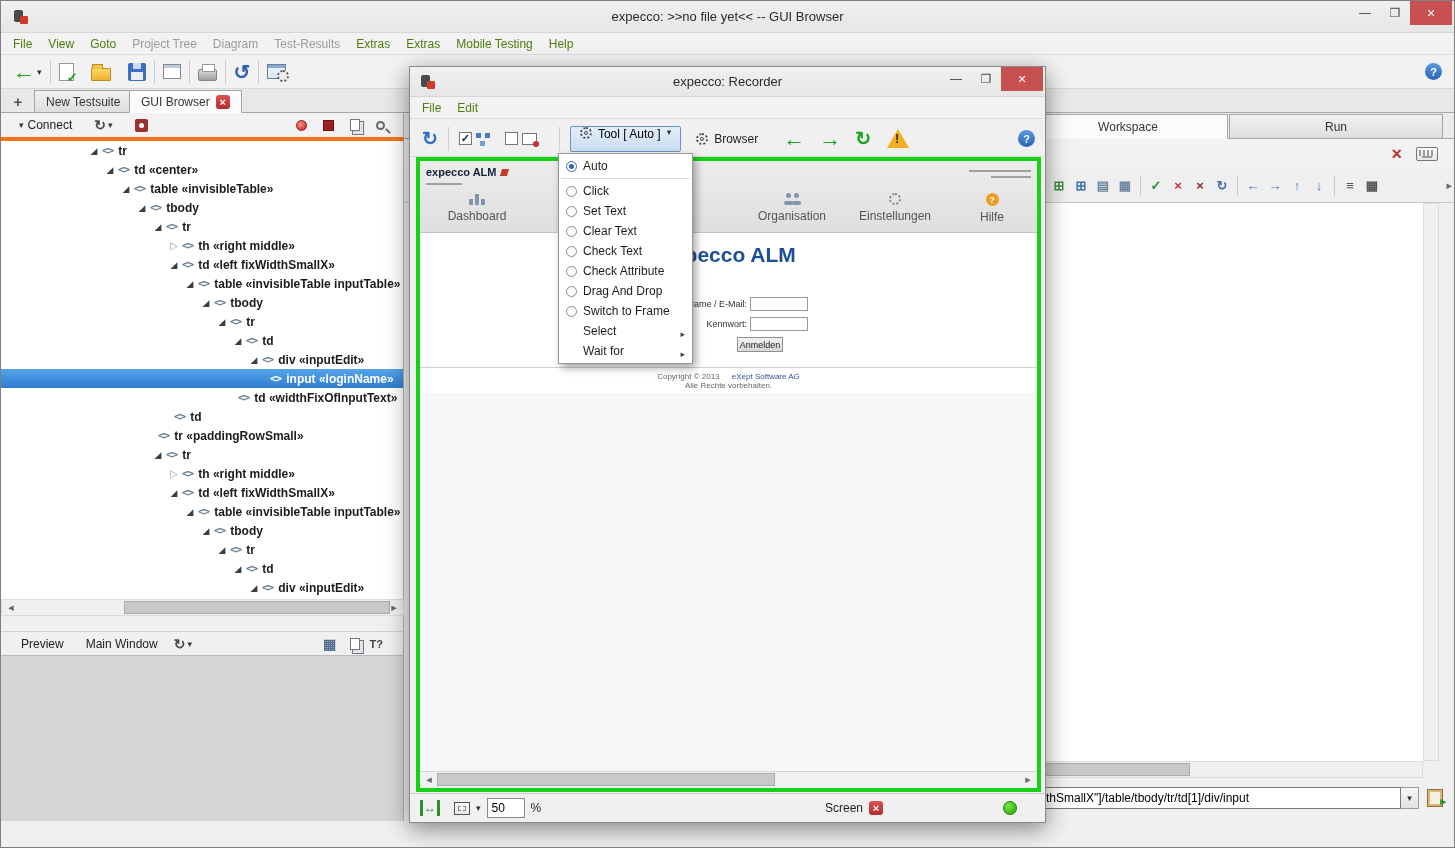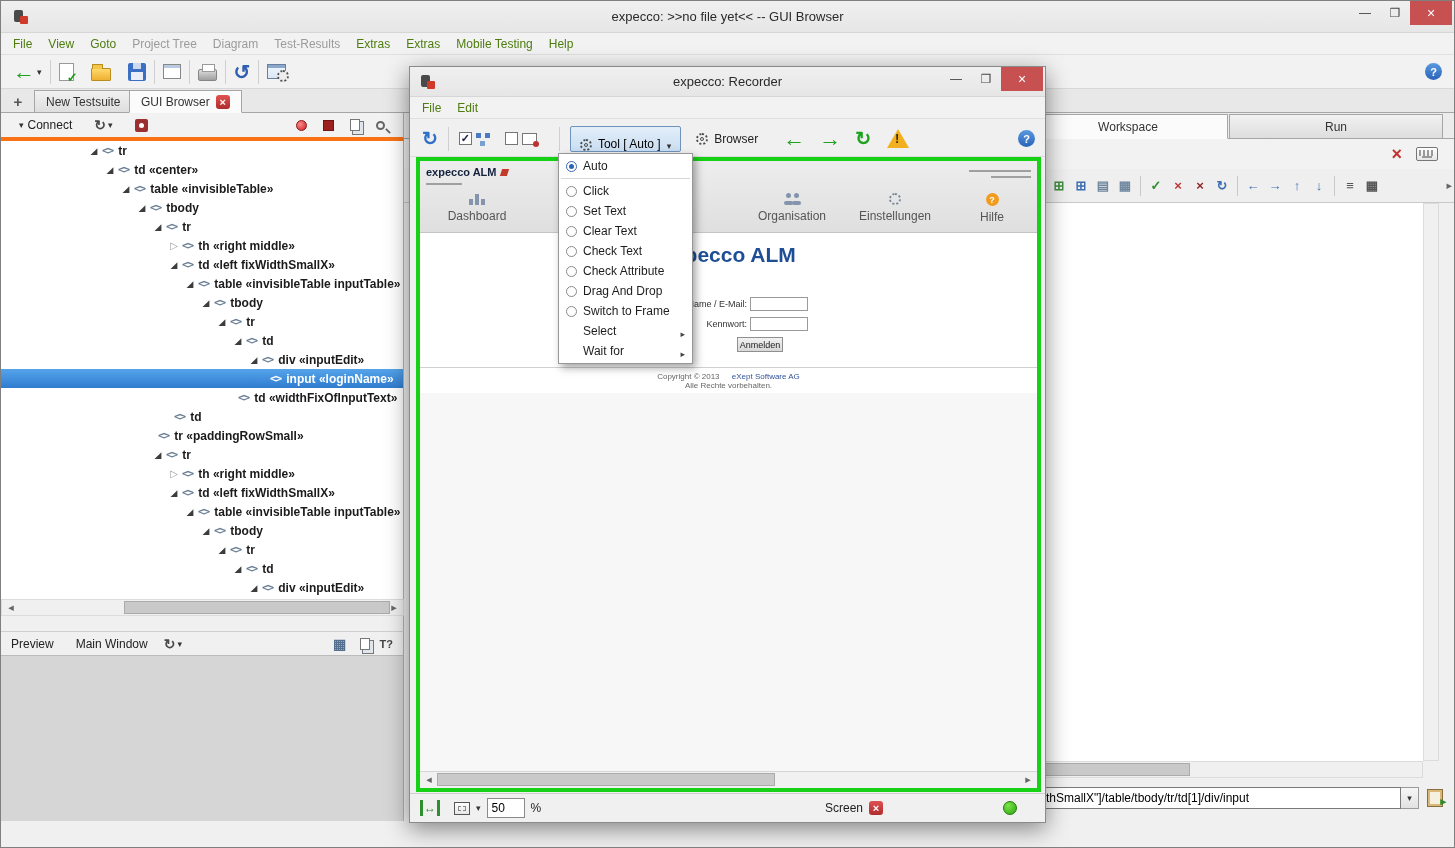--- a/index.html
+++ b/index.html
@@ -118,21 +118,21 @@
 
 
 .sbtrack{background:#f0f0f0;border:1px solid #dcdcdc;position:absolute}
 .sbthumb{position:absolute;background:#c9c9c9;border:1px solid #ababab}
 
 
 #recorder{position:absolute;left:408px;top:65px;width:637px;height:757px;background:#f0f0f0;border:1px solid #8a8a8a;
   box-shadow:0 6px 22px rgba(0,0,0,.45);z-index:50}
 #rec-toolbar{position:absolute;left:0;right:0;top:54px;height:36px;background:#f0f0f0;border-bottom:1px solid #dcdcdc;
   display:flex;align-items:center;padding-left:12px}
-.toolbtn{display:flex;align-items:flex-end;gap:6px;height:26px;padding:0 9px;border:1px solid #6f93bd;border-radius:2px;
+.toolbtn{display:flex;align-items:flex-start;gap:6px;height:26px;padding:0 9px;border:1px solid #6f93bd;border-radius:2px;
   background:linear-gradient(#e3eef9,#c9ddf1)}
 .flatbtn{display:flex;align-items:center;gap:6px;height:26px;padding:0 9px}
 #greenframe{position:absolute;left:6px;top:90px;width:625px;height:635px;border:4px solid #17d117;background:#fff}
 #viewport{position:absolute;inset:0;background:#fff;overflow:hidden}
 #vhead{position:absolute;left:0;right:0;top:0;height:72px;background:linear-gradient(#ededed,#dfdfdf);border-bottom:1px solid #c4c4c4}
 .navitem{position:absolute;top:32px;width:84px;display:flex;flex-direction:column;align-items:center;gap:4px}
 .navlabel{font-size:12px;color:#555}
 .txbar{position:absolute;height:2px;background:#a0a0a0}
 #pageheading{position:absolute;left:0;right:0;top:82px;text-align:center;font-size:21px;font-weight:bold;color:#1e4f96}
 .frmlabel{position:absolute;width:130px;text-align:right;font-size:9px;color:#333}
@@ -373,21 +373,21 @@
     </div>
 
   <div class="sbtrack" style="left:0;top:598px;width:403px;height:17px">
     <span class="g i-left abs" style="left:2px;top:1px;width:14px;height:13px"></span>
     <span class="g i-right abs" style="right:2px;top:1px;width:14px;height:13px"></span>
     <div class="sbthumb" style="left:122px;top:1px;width:266px;height:13px"></div>
   </div>
 
   <div class="abs" style="left:0;top:615px;width:403px;height:15px;background:#f0f0f0;border-right:1px solid #b5b5b5"></div>
 
-  <div class="abs flex" style="left:0;top:630px;width:403px;height:24px;background:#f0f0f0;border-top:1px solid #cfcfcf;border-right:1px solid #b5b5b5;padding:0 10px">
+  <div class="abs flex" style="left:0;top:630px;width:403px;height:24px;background:#f0f0f0;border-top:1px solid #cfcfcf;border-right:1px solid #b5b5b5;padding:0 20px">
     <span>Preview</span>
     <span style="margin-left:22px">Main Window</span>
     <span class="g i-refs" style="margin-left:16px"></span>
     <span class="g i-chevd" style="margin-left:2px"></span>
     <span style="flex:1"></span>
     <span class="tbicon" style="color:#556f8f;font-size:14px">▦</span>
     <span class="copysheets" style="margin:0 10px"></span>
     <span style="font-weight:bold;color:#444;font-size:11px">T?</span>
   </div>
 

